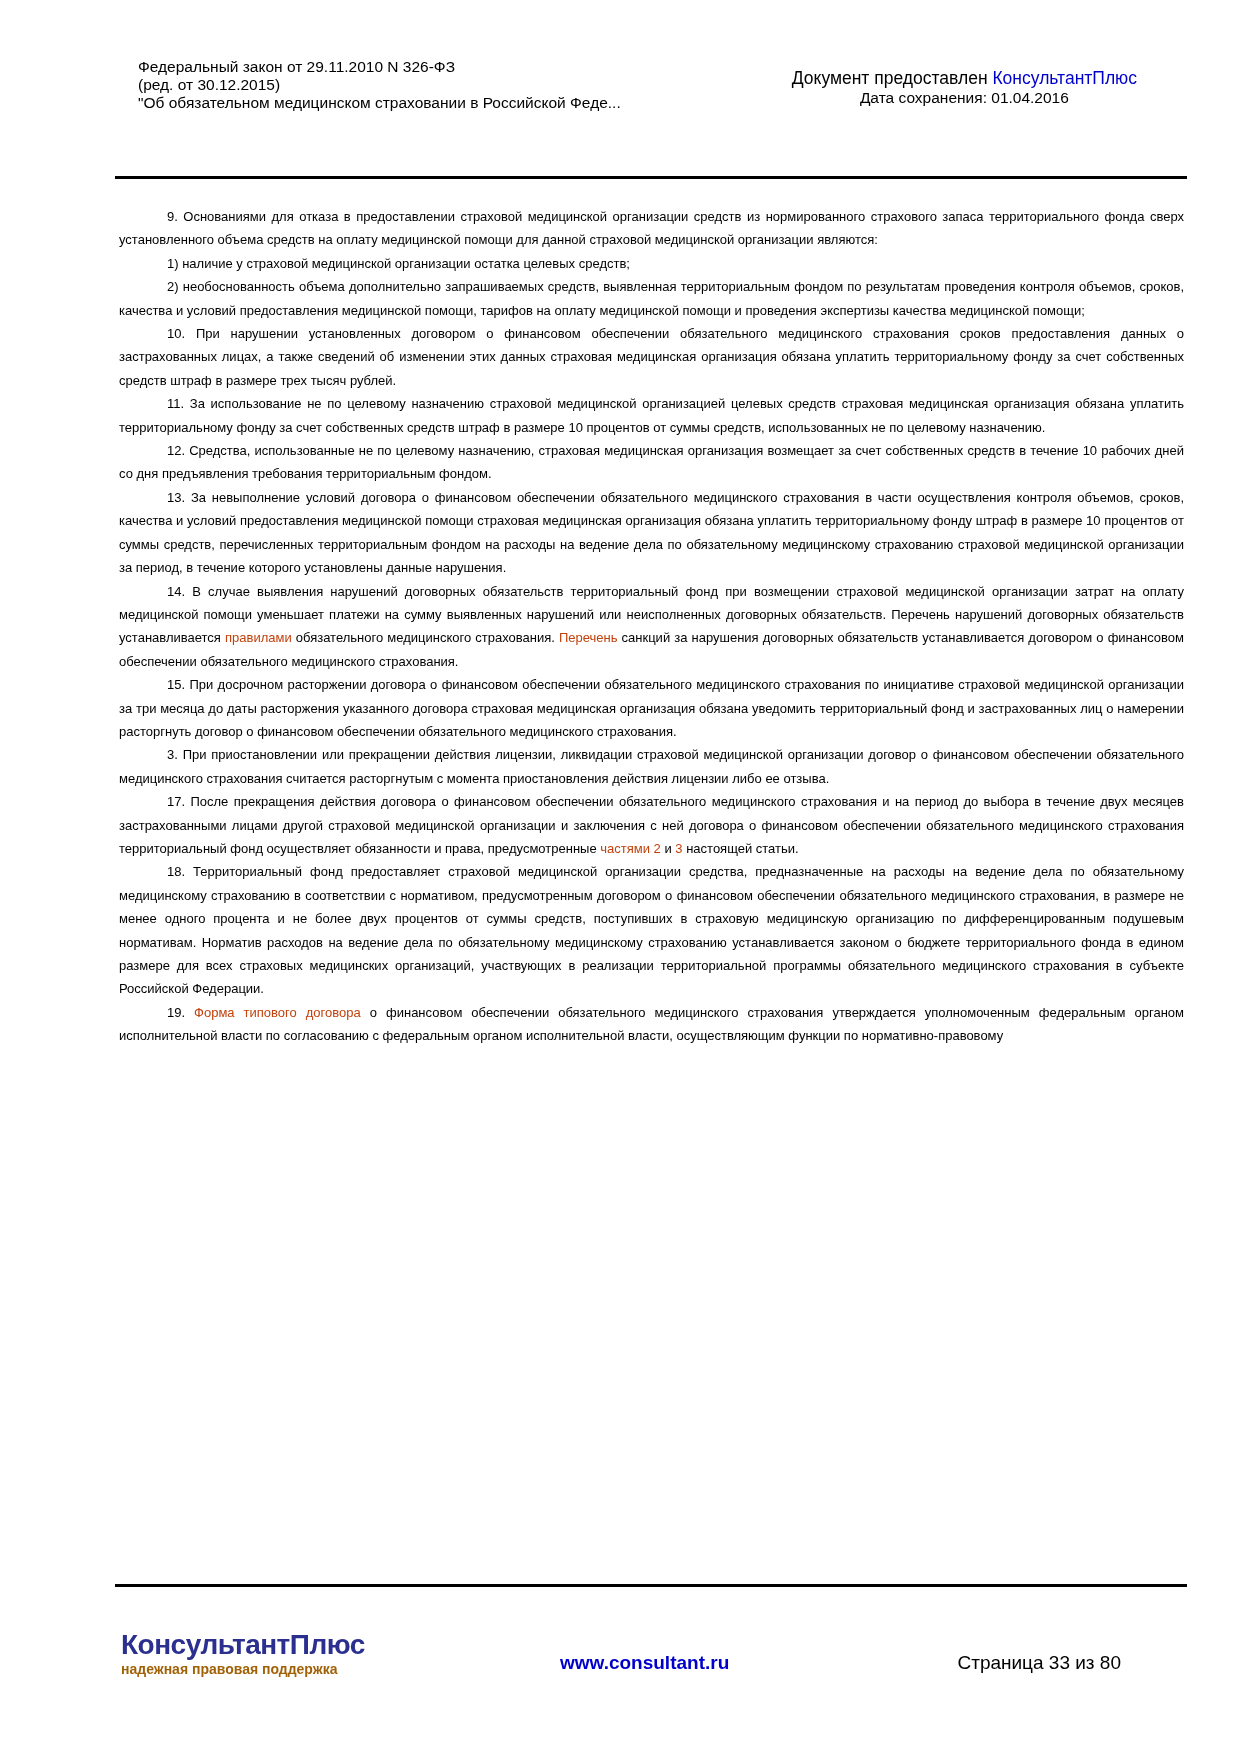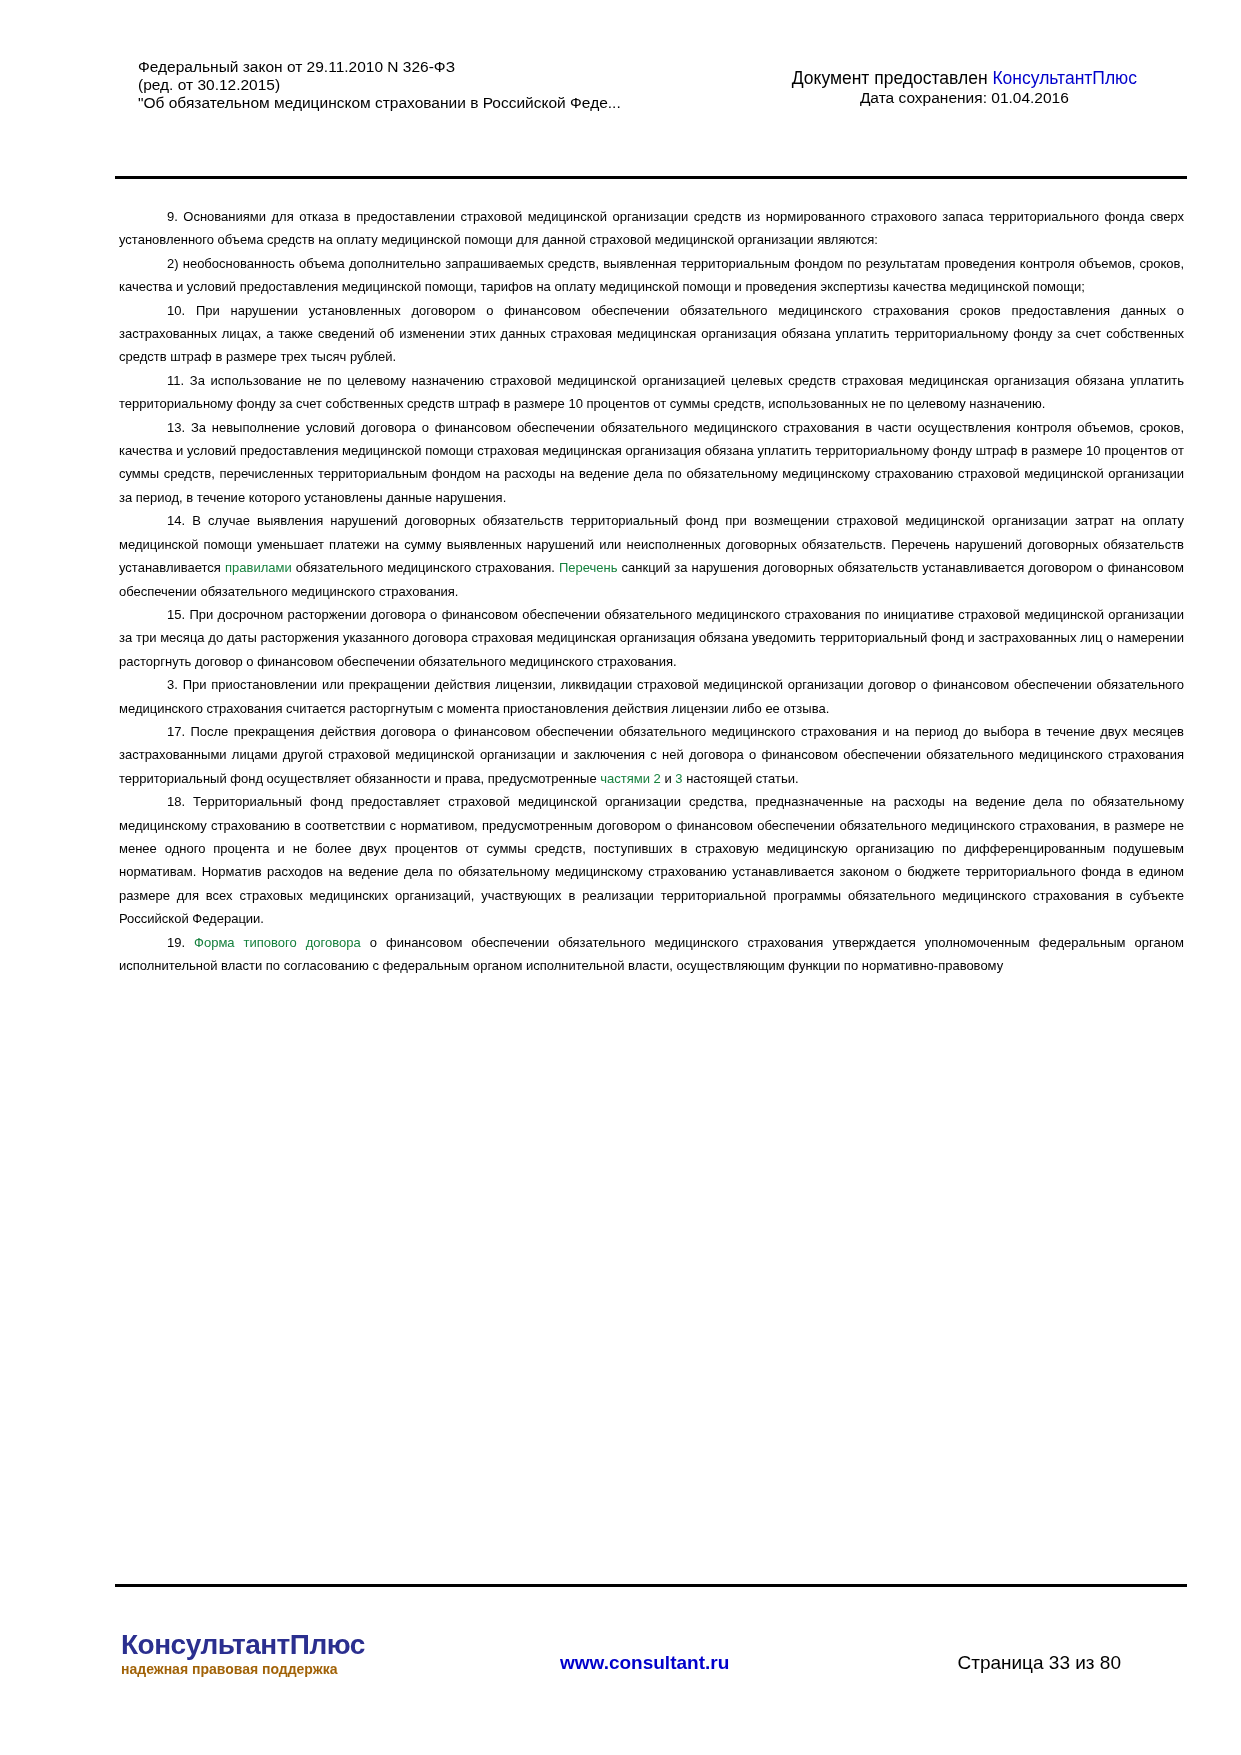--- a/index.html
+++ b/index.html
@@ -8,21 +8,21 @@
   .hdr-left { position: absolute; left: 138px; top: 58px; font-size: 15.5px; line-height: 18px; }
   .hdr-right { position: absolute; right: 104px; top: 68px; text-align: center; }
   .hdr-right .l1 { font-size: 17.5px; line-height: 21px; }
   .hdr-right .l2 { font-size: 15.5px; line-height: 18px; }
   .brand { color: #0000cc; }
   .rule-top { position: absolute; left: 115px; width: 1072px; top: 176px; height: 3px; background: #000; }
   .rule-bot { position: absolute; left: 115px; width: 1072px; top: 1584px; height: 3px; background: #000; }
   .content { position: absolute; left: 119px; width: 1065px; top: 205px;
              font-size: 13px; line-height: 23.4px; text-align: justify; }
   .content p { margin: 0; text-indent: 48px; }
-  .lnk { color: #15803d; }
+  .lnk { color: #c2410c; }
   .ftr-logo { position: absolute; left: 121px; top: 1630px; }
   .ftr-logo .name { font-size: 28px; font-weight: bold; color: #2b2f8f; letter-spacing: -0.5px; line-height: 30px; }
   .ftr-logo .tag { font-size: 14px; font-weight: bold; color: #a16207; line-height: 18px; }
   .ftr-url { position: absolute; left: 560px; top: 1652px; font-size: 19px; font-weight: bold; color: #0000cc; }
   .ftr-page { position: absolute; right: 120px; top: 1652px; font-size: 19px; }
 </style>
 </head>
 <body>
 
 <div class="hdr-left">
@@ -33,23 +33,25 @@
 
 <div class="hdr-right">
   <div class="l1"><span>Документ предоставлен </span><span class="brand">КонсультантПлюс</span></div>
   <div class="l2">Дата сохранения: 01.04.2016</div>
 </div>
 
 <div class="rule-top"></div>
 
 <div class="content">
   <p>9. Основаниями для отказа в предоставлении страховой медицинской организации средств из нормированного страхового запаса территориального фонда сверх установленного объема средств на оплату медицинской помощи для данной страховой медицинской организации являются:</p>
+  <p>1) наличие у страховой медицинской организации остатка целевых средств;</p>
   <p>2) необоснованность объема дополнительно запрашиваемых средств, выявленная территориальным фондом по результатам проведения контроля объемов, сроков, качества и условий предоставления медицинской помощи, тарифов на оплату медицинской помощи и проведения экспертизы качества медицинской помощи;</p>
   <p>10. При нарушении установленных договором о финансовом обеспечении обязательного медицинского страхования сроков предоставления данных о застрахованных лицах, а также сведений об изменении этих данных страховая медицинская организация обязана уплатить территориальному фонду за счет собственных средств штраф в размере трех тысяч рублей.</p>
   <p>11. За использование не по целевому назначению страховой медицинской организацией целевых средств страховая медицинская организация обязана уплатить территориальному фонду за счет собственных средств штраф в размере 10 процентов от суммы средств, использованных не по целевому назначению.</p>
+  <p>12. Средства, использованные не по целевому назначению, страховая медицинская организация возмещает за счет собственных средств в течение 10 рабочих дней со дня предъявления требования территориальным фондом.</p>
   <p>13. За невыполнение условий договора о финансовом обеспечении обязательного медицинского страхования в части осуществления контроля объемов, сроков, качества и условий предоставления медицинской помощи страховая медицинская организация обязана уплатить территориальному фонду штраф в размере 10 процентов от суммы средств, перечисленных территориальным фондом на расходы на ведение дела по обязательному медицинскому страхованию страховой медицинской организации за период, в течение которого установлены данные нарушения.</p>
   <p><span>14. В случае выявления нарушений договорных обязательств территориальный фонд при возмещении страховой медицинской организации затрат на оплату медицинской помощи уменьшает платежи на сумму выявленных нарушений или неисполненных договорных обязательств. Перечень нарушений договорных обязательств устанавливается </span><a class="lnk">правилами</a><span> обязательного медицинского страхования. </span><a class="lnk">Перечень</a><span> санкций за нарушения договорных обязательств устанавливается договором о финансовом обеспечении обязательного медицинского страхования.</span></p>
   <p>15. При досрочном расторжении договора о финансовом обеспечении обязательного медицинского страхования по инициативе страховой медицинской организации за три месяца до даты расторжения указанного договора страховая медицинская организация обязана уведомить территориальный фонд и застрахованных лиц о намерении расторгнуть договор о финансовом обеспечении обязательного медицинского страхования.</p>
   <p>3. При приостановлении или прекращении действия лицензии, ликвидации страховой медицинской организации договор о финансовом обеспечении обязательного медицинского страхования считается расторгнутым с момента приостановления действия лицензии либо ее отзыва.</p>
   <p><span>17. После прекращения действия договора о финансовом обеспечении обязательного медицинского страхования и на период до выбора в течение двух месяцев застрахованными лицами другой страховой медицинской организации и заключения с ней договора о финансовом обеспечении обязательного медицинского страхования территориальный фонд осуществляет обязанности и права, предусмотренные </span><a class="lnk">частями 2</a><span> и </span><a class="lnk">3</a><span> настоящей статьи.</span></p>
   <p>18. Территориальный фонд предоставляет страховой медицинской организации средства, предназначенные на расходы на ведение дела по обязательному медицинскому страхованию в соответствии с нормативом, предусмотренным договором о финансовом обеспечении обязательного медицинского страхования, в размере не менее одного процента и не более двух процентов от суммы средств, поступивших в страховую медицинскую организацию по дифференцированным подушевым нормативам. Норматив расходов на ведение дела по обязательному медицинскому страхованию устанавливается законом о бюджете территориального фонда в едином размере для всех страховых медицинских организаций, участвующих в реализации территориальной программы обязательного медицинского страхования в субъекте Российской Федерации.</p>
   <p><span>19. </span><a class="lnk">Форма типового договора</a><span> о финансовом обеспечении обязательного медицинского страхования утверждается уполномоченным федеральным органом исполнительной власти по согласованию с федеральным органом исполнительной власти, осуществляющим функции по нормативно-правовому</span></p>
 </div>
 
 <div class="rule-bot"></div>

